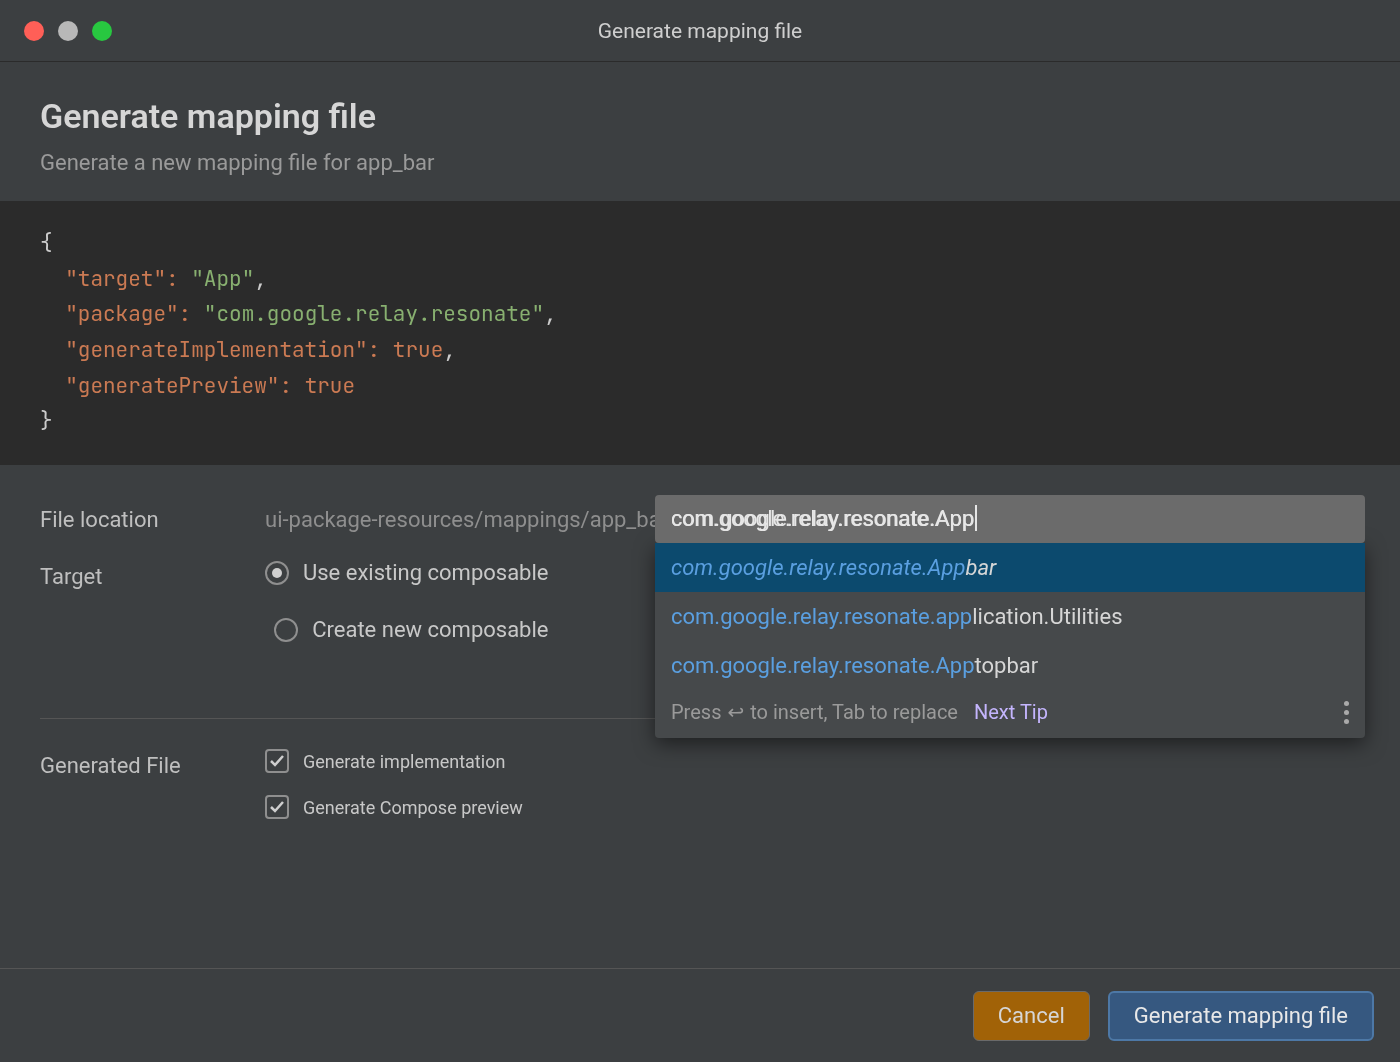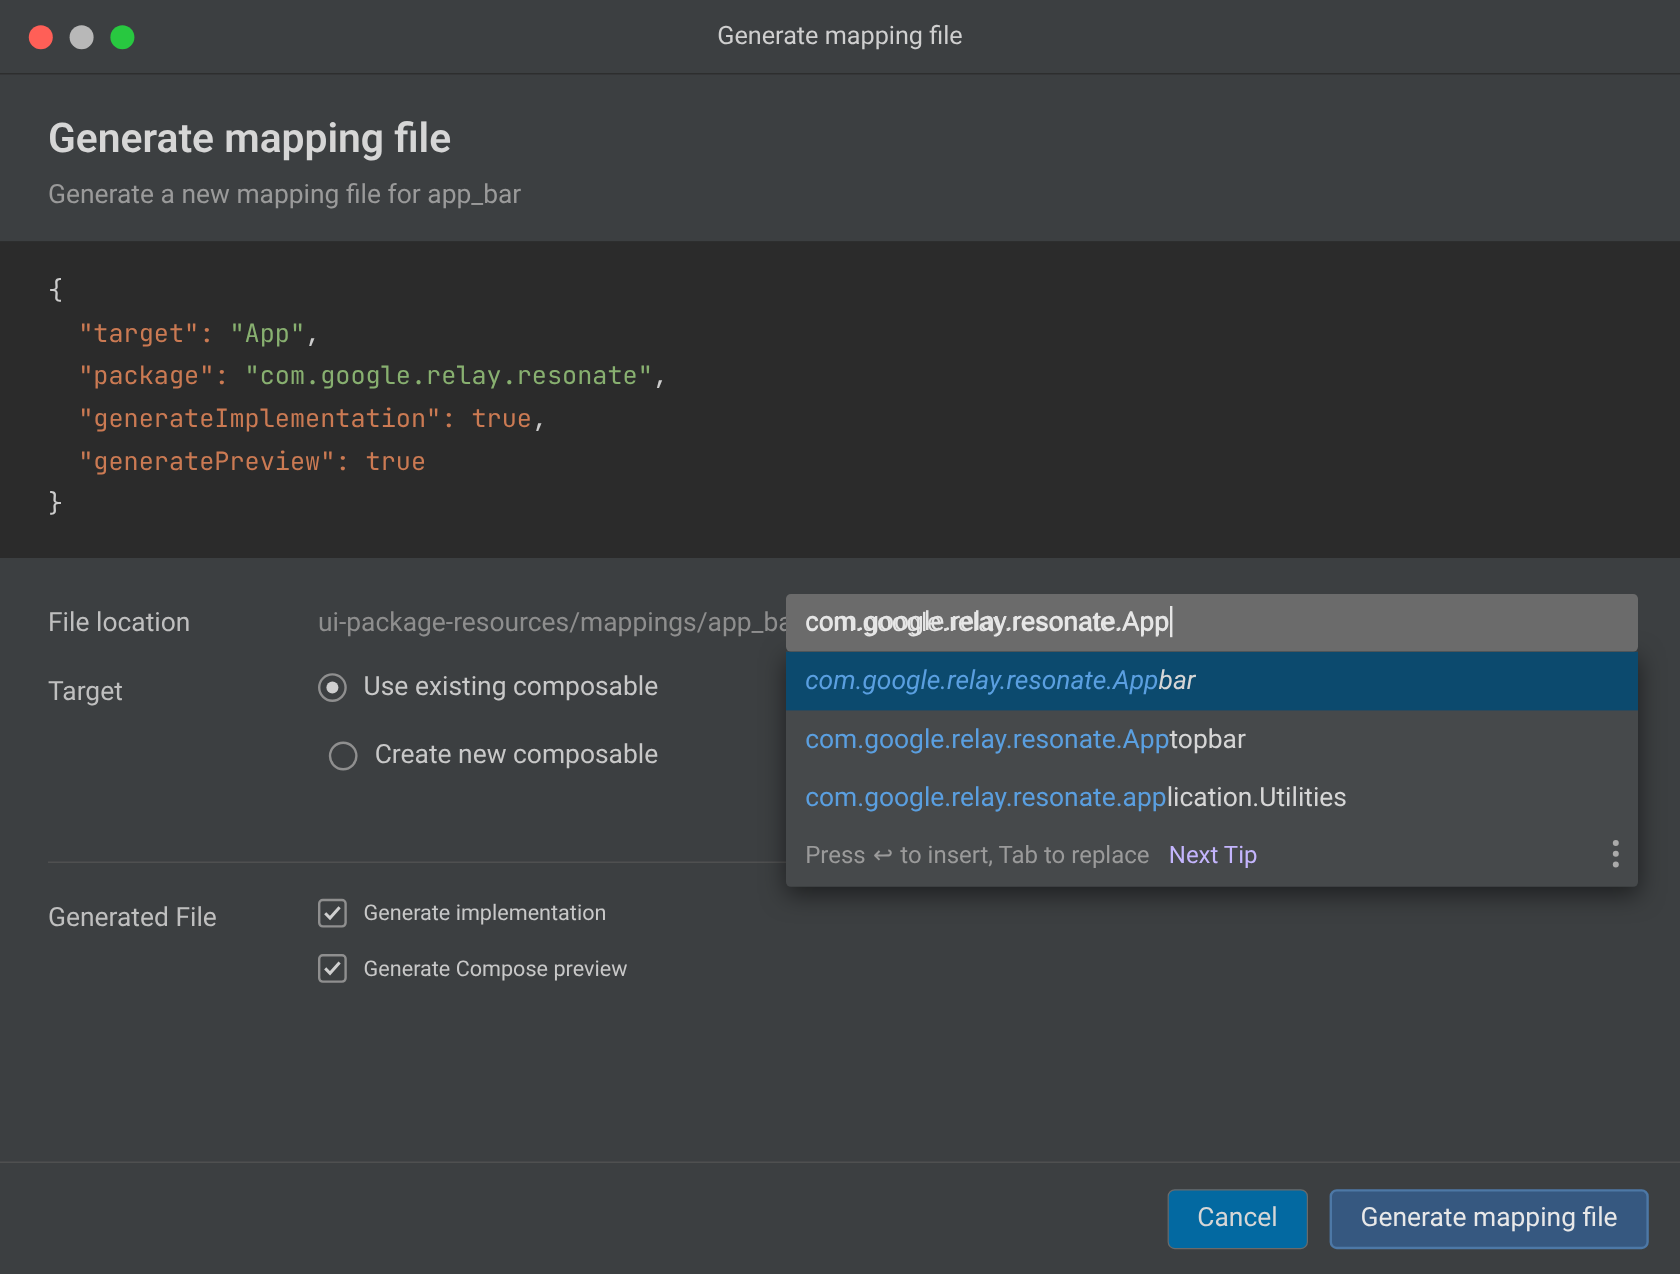--- a/index.html
+++ b/index.html
@@ -143,20 +143,21 @@
   .ac-item {
     padding: 12px 16px;
     font-size: 22px;
     color: #d0d0d0;
   }
   .ac-item.selected { background: #0c4a6e; font-style: italic; }
   .ac-match { color: #5a9fe0; }
   .ac-rest  { color: #d6d6d6; }
   .ac-footer {
     display: flex;
+    align-items: center;
     padding: 10px 16px 14px 16px;
     font-size: 20px;
     color: #9a9a9a;
     gap: 6px;
   }
   .ac-footer .enter-icon { font-family: sans-serif; }
   .ac-footer .next-tip { color: #c4b5fd; margin-left: 10px; }
   .ac-footer .spacer { flex: 1; }
   .kebab {
     display: flex; flex-direction: column; gap: 4px;
@@ -196,21 +197,21 @@
   }
   .btn {
     height: 50px;
     padding: 0 24px;
     border-radius: 6px;
     font-size: 22px;
     display: flex; align-items: center;
     cursor: pointer;
   }
   .btn-secondary {
-    background: #0369a1;
+    background: #a16207;
     border: 1px solid #6a6a6a;
     color: #d6d6d6;
     text-align: right;
   }
   .btn-primary {
     background: #365880;
     border: 2px solid #4d78a6;
     color: #e8e8e8;
   }
 </style>
@@ -265,24 +266,24 @@
       <div class="target-input-text">
         <span>com.google.relay.resonate.App</span>
           <span class="caret"></span>
       </div>
     </div>
     <div class="autocomplete">
       <div class="ac-item selected">
         <span class="ac-match">com.google.relay.resonate.App</span><span class="ac-rest">bar</span>
       </div>
       <div class="ac-item">
+        <span class="ac-match">com.google.relay.resonate.app</span><span class="ac-rest">lication.Utilities</span>
+      </div>
+      <div class="ac-item">
         <span class="ac-match">com.google.relay.resonate.App</span><span class="ac-rest">topbar</span>
-      </div>
-      <div class="ac-item">
-        <span class="ac-match">com.google.relay.resonate.app</span><span class="ac-rest">lication.Utilities</span>
       </div>
       <div class="ac-footer">
         <span>Press </span>
         <span class="enter-icon">↩</span>
         <span> to insert, Tab to replace</span>
         <span class="next-tip">Next Tip</span>
         <span class="spacer"></span>
         <div class="kebab">
             <span></span>
             <span></span>

